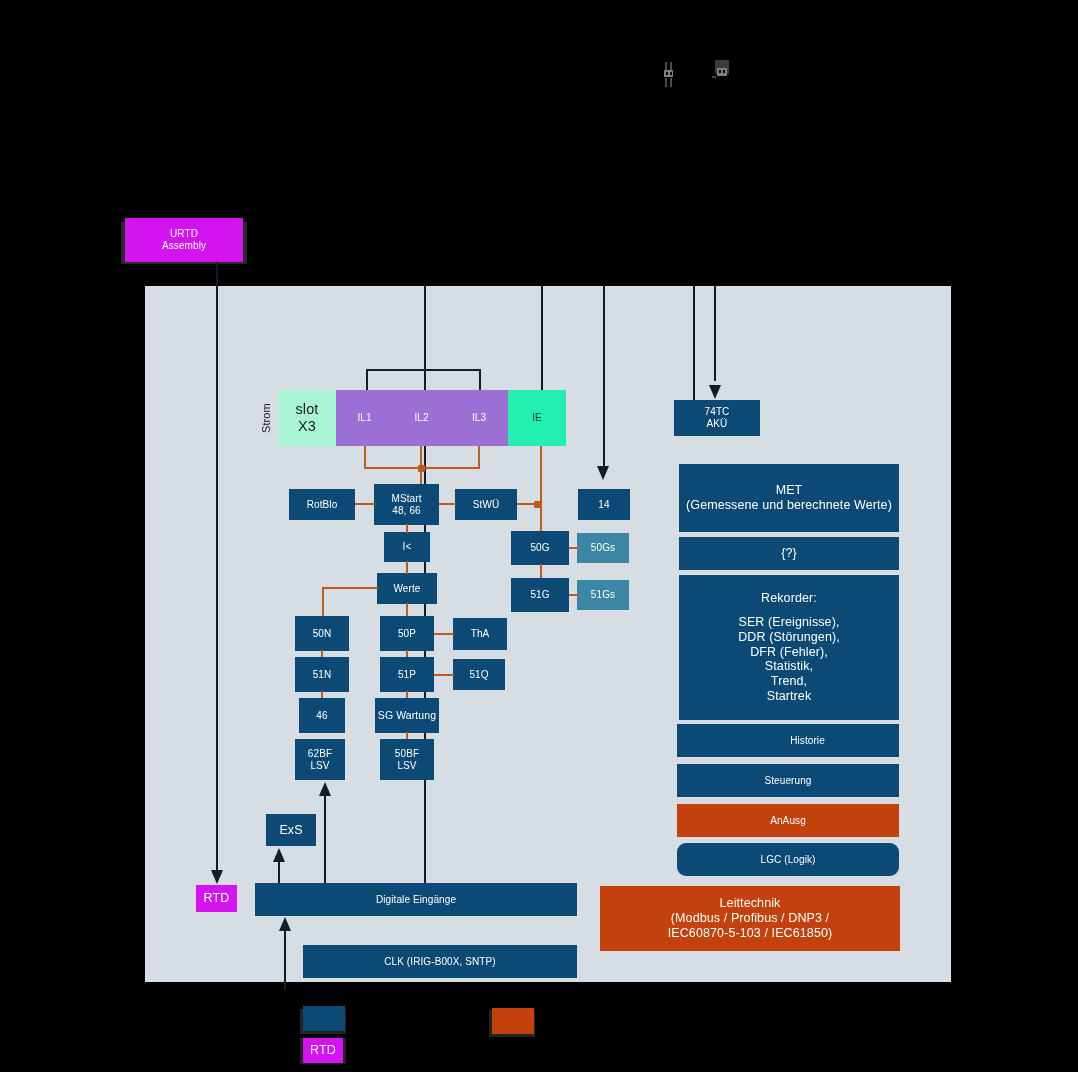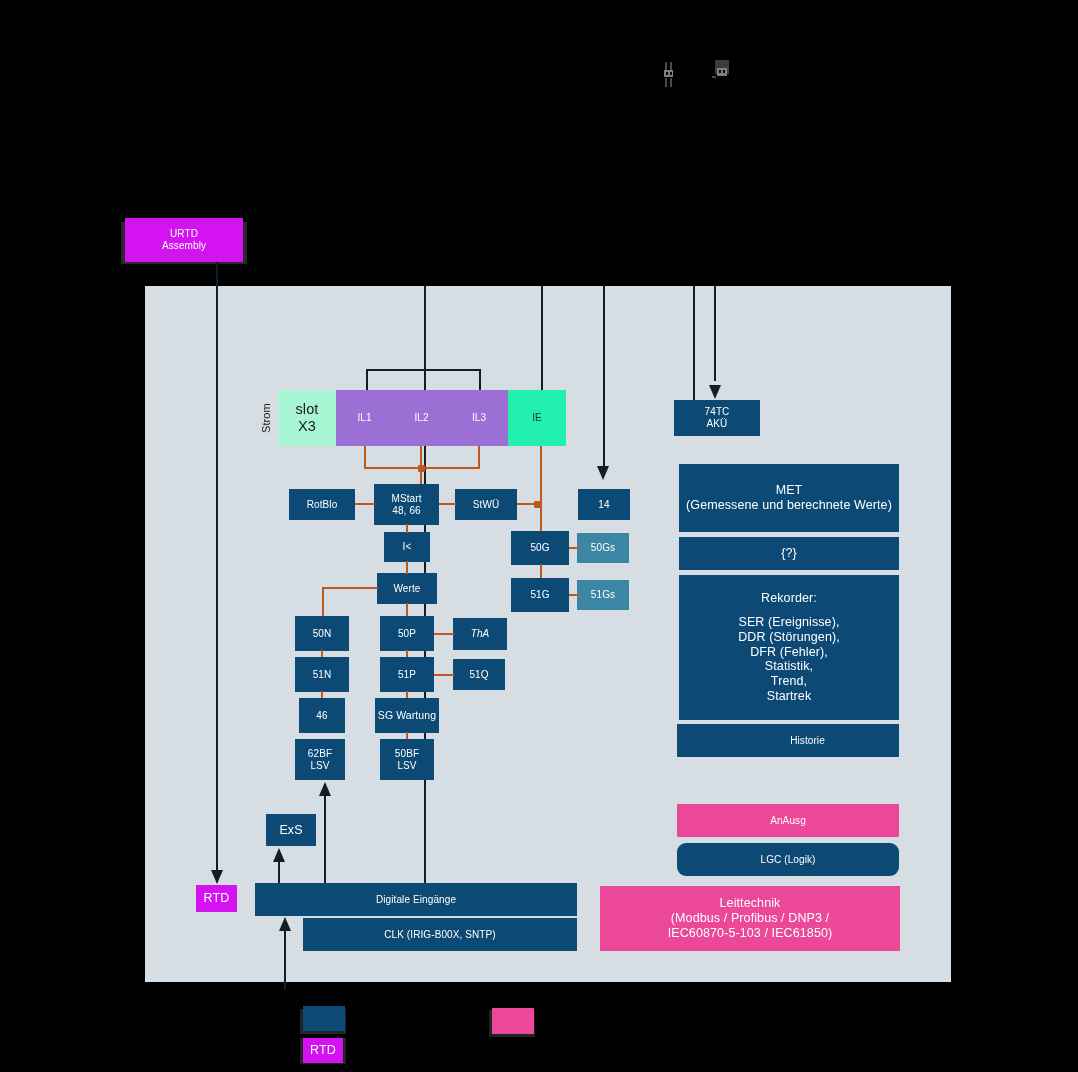--- a/index.html
+++ b/index.html
@@ -9,21 +9,21 @@
   .stage{position:absolute;inset:0;}
   .abs{position:absolute;box-sizing:border-box;}
 
   
   #panel{left:145px;top:286px;width:806px;height:696px;background:#d7dee3;}
 
   
   .blk{display:flex;align-items:center;justify-content:center;text-align:center;
        color:#ffffff;line-height:1.18;letter-spacing:.1px;}
   .navy   {background:#0c4a75;}
-  .teal   {background:#ec4899;}
+  .teal   {background:#c2410c;}
   .tealLt {background:#3b86a5;}
   .purple {background:#9b6fd4;}
   .mint   {background:#a8f5d4;color:#1a1a1a;}
   .green  {background:#23efae;color:#14332a;}
   .magenta{background:#d313f0;color:#ffffff;}
 
   .fs10{font-size:10.5px;}
   .fs12{font-size:12.5px;}
   .fs13{font-size:10px;}
   .fs14{font-size:14.5px;}
@@ -156,21 +156,21 @@
   <div class="abs blk navy fs13" style="left:299px;top:698px;width:46px;height:35px;">46</div>
   <div class="abs blk navy fs13" style="left:295px;top:739px;width:50px;height:41px;">
     <div>
       <div>62BF</div>
       <div>LSV</div>
     </div>
   </div>
 
   <div class="abs or" style="left:406px;top:603px;width:2px;height:13px;"></div>
   <div class="abs blk navy fs13" style="left:380px;top:616px;width:54px;height:35px;">50P</div>
-  <div class="abs blk navy fs13" style="left:453px;top:618px;width:54px;height:32px;font-style:italic;">ThA</div>
+  <div class="abs blk navy fs13" style="left:453px;top:618px;width:54px;height:32px;">ThA</div>
   <div class="abs or" style="left:434px;top:633px;width:20px;height:2px;"></div>
 
   <div class="abs or" style="left:406px;top:650px;width:2px;height:8px;"></div>
   <div class="abs blk navy fs13" style="left:380px;top:657px;width:54px;height:35px;">51P</div>
   <div class="abs blk navy fs13" style="left:453px;top:659px;width:52px;height:31px;">51Q</div>
   <div class="abs or" style="left:434px;top:674px;width:20px;height:2px;"></div>
 
   <div class="abs or" style="left:406px;top:691px;width:2px;height:8px;"></div>
   <div class="abs blk navy fs10" style="left:375px;top:698px;width:64px;height:35px;">SG Wartung</div>
   <div class="abs or" style="left:406px;top:732px;width:2px;height:8px;"></div>
@@ -214,38 +214,39 @@
       <div>SER (Ereignisse),</div>
       <div>DDR (Störungen),</div>
       <div>DFR (Fehler),</div>
       <div>Statistik,</div>
       <div>Trend,</div>
       <div>Startrek</div>
     </div>
   </div>
 
   <div class="abs blk navy fs13" style="left:677px;top:724px;width:222px;height:33px;padding-left:39px;">Historie</div>
+  <div class="abs blk navy fs13" style="left:677px;top:764px;width:222px;height:33px;">Steuerung</div>
   <div class="abs blk teal fs13" style="left:677px;top:804px;width:222px;height:33px;">AnAusg</div>
   <div class="abs blk navy fs13" style="left:677px;top:843px;width:222px;height:33px;border-radius:9px;">LGC (Logik)</div>
 
   <div class="abs blk teal fs12" style="left:600px;top:886px;width:300px;height:65px;">
     <div>
       <div>Leittechnik</div>
       <div>(Modbus / Profibus / DNP3 /</div>
       <div>IEC60870-5-103 / IEC61850)</div>
     </div>
   </div>
 
   <div class="abs blk navy fs12" style="left:255px;top:814px;width:50px;height:32px;margin-left:11px;">ExS</div>
 
   <div class="abs blk magenta fs12" style="left:196px;top:885px;width:41px;height:27px;">RTD</div>
 
   <div class="abs blk navy fs13" style="left:255px;top:883px;width:322px;height:33px;">Digitale Eingänge</div>
 
-  <div class="abs blk navy fs13" style="left:303px;top:918px;width:274px;height:33px;">CLK (IRIG-B00X, SNTP)</div>
+  <div class="abs blk navy fs13" style="left:303px;top:945px;width:274px;height:33px;">CLK (IRIG-B00X, SNTP)</div>
 
   <div class="abs swShadow" style="left:300px;top:1009px;width:46px;height:25px;"></div>
   <div class="abs navy" style="left:303px;top:1006px;width:42px;height:25px;"></div>
 
   <div class="abs swShadow" style="left:300px;top:1038px;width:46px;height:26px;"></div>
   <div class="abs blk magenta fs12" style="left:303px;top:1038px;width:40px;height:25px;">RTD</div>
 
   <div class="abs swShadow" style="left:489px;top:1010px;width:46px;height:27px;"></div>
   <div class="abs teal" style="left:492px;top:1008px;width:42px;height:26px;"></div>
 

